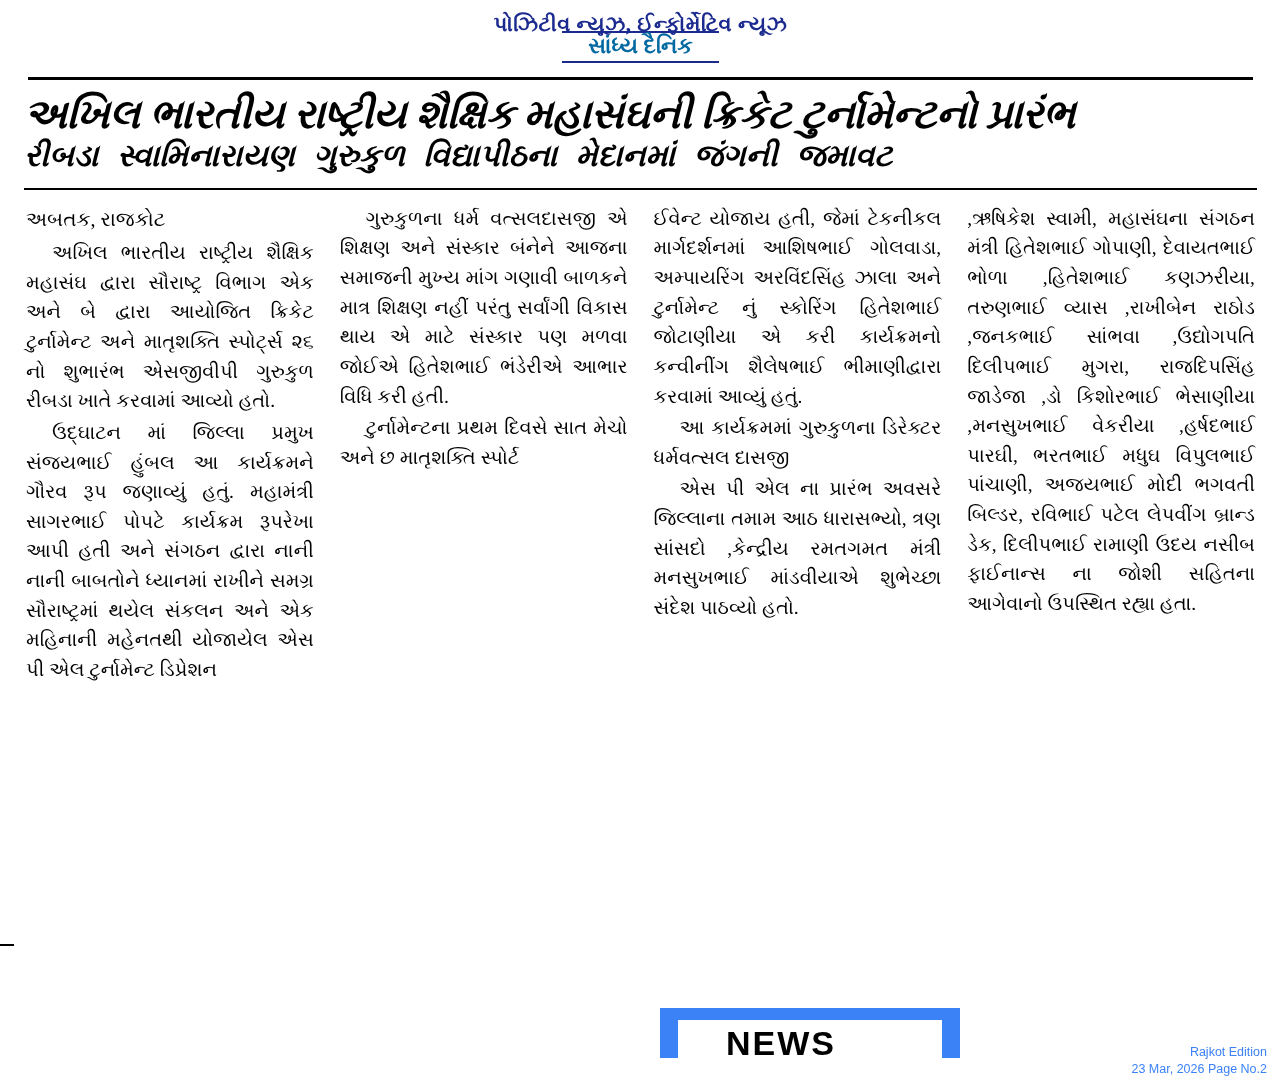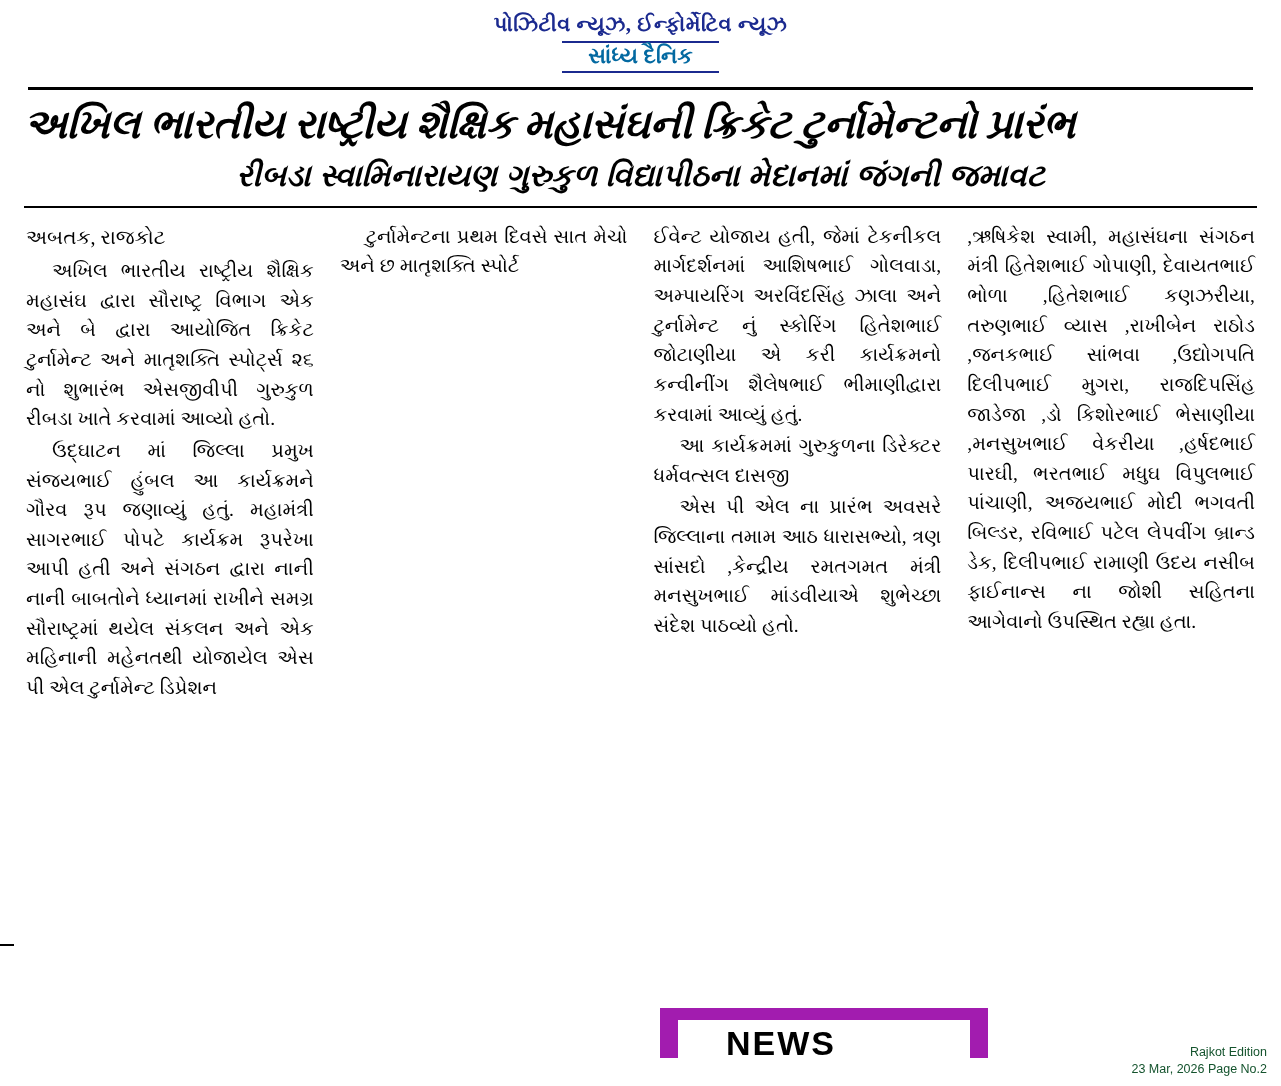--- a/index.html
+++ b/index.html
@@ -23,21 +23,21 @@
     padding-top: 14px;
     position: relative;
   }
   .masthead-tagline-top {
     font-family: "Liberation Serif", serif;
     font-weight: bold;
     font-size: 21px;
     color: #1b2a8f;
     letter-spacing: 0.5px;
     line-height: 1;
-    margin-bottom: 12px;
+    margin-bottom: 2px;
   }
   .masthead-logo-wrap {
     position: relative;
     display: inline-block;
   }
   .masthead-logo {
     font-family: "Liberation Serif", serif;
     font-weight: bold;
     font-size: 118px;
     color: #1b2a8f;
@@ -78,26 +78,25 @@
   .headline-main {
     font-family: "Liberation Serif", serif;
     font-weight: bold;
     font-size: 41px;
     line-height: 1.18;
     text-align: left;
     font-style: italic;
     letter-spacing: -0.5px;
   }
   .headline-sub {
-    font-family: Liberation Sans, sans-serif;
+    font-family: Liberation Mono, monospace;
     font-weight: bold;
     font-size: 31px;
     line-height: 1.2;
-    text-align: center;
-    margin-top: 8px;
+    text-align: left;
     font-style: italic;
   }
   .rule-under-head {
     border-top: 2px solid #000;
     margin: 12px 24px 0 24px;
   }
 
   
   .columns {
     display: flex;
@@ -123,23 +122,23 @@
     text-indent: 0 !important;
     margin-bottom: 4px !important;
   }
   .noindent { text-indent: 0 !important; }
 
   
   .bottom-banner {
     position: absolute;
     left: 660px;
     top: 1008px;
-    width: 328px;
+    width: 300px;
     height: 50px;
-    background: #a21caf;
+    background: #3b82f6;
     overflow: hidden;
   }
   .bottom-banner .inner-bar {
     position: absolute;
     left: 18px;
     top: 12px;
     right: 18px;
     bottom: 0;
     background: #ffffff;
   }
@@ -167,21 +166,21 @@
 
   
   .footer {
     position: absolute;
     right: 14px;
     bottom: 8px;
     text-align: right;
     font-family: "Liberation Sans", sans-serif;
     font-size: 12.5px;
     line-height: 1.35;
-    color: #14532d;
+    color: #3b82f6;
   }
 </style>
 </head>
 <body>
 
 <div class="masthead">
   <div class="masthead-tagline-top">પોઝિટીવ ન્યૂઝ, ઈન્ફોર્મેટિવ ન્યૂઝ</div>
   <div>
     <span class="masthead-sub">સાંધ્ય દૈનિક</span>
   </div>
@@ -197,20 +196,21 @@
 
 <div class="columns">
 
   <div class="col">
     <p class="byline">અબતક,  રાજકોટ</p>
     <p>અખિલ ભારતીય રાષ્ટ્રીય શૈક્ષિક મહાસંઘ દ્વારા સૌરાષ્ટ્ર વિભાગ એક અને બે દ્વારા આયોજિત ક્રિકેટ ટુર્નામેન્ટ અને માતૃશક્તિ સ્પોર્ટ્સ ૨૬ નો શુભારંભ એસજીવીપી ગુરુકુળ રીબડા ખાતે કરવામાં આવ્યો હતો.</p>
     <p>ઉદ્ઘાટન માં જિલ્લા પ્રમુખ સંજયભાઈ હુંબલ આ કાર્યક્રમને ગૌરવ રૂપ જણાવ્યું હતું. મહામંત્રી સાગરભાઈ પોપટે કાર્યક્રમ રૂપરેખા આપી હતી અને સંગઠન દ્વારા નાની નાની બાબતોને ધ્યાનમાં રાખીને સમગ્ર સૌરાષ્ટ્રમાં થયેલ સંકલન અને એક મહિનાની મહેનતથી યોજાયેલ એસ પી એલ ટુર્નામેન્ટ ડિપ્રેશન</p>
   </div>
 
   <div class="col">
+    <p>ગુરુકુળના ધર્મ વત્સલદાસજી એ શિક્ષણ અને સંસ્કાર બંનેને આજના સમાજની મુખ્ય માંગ ગણાવી બાળકને માત્ર શિક્ષણ નહીં પરંતુ સર્વાંગી વિકાસ થાય એ માટે સંસ્કાર પણ મળવા જોઈએ હિતેશભાઈ ભંડેરીએ આભાર વિધિ કરી હતી.</p>
     <p>ટુર્નામેન્ટના પ્રથમ દિવસે સાત મેચો અને છ માતૃશક્તિ સ્પોર્ટ</p>
   </div>
 
   <div class="col">
     <p class="noindent">ઈવેન્ટ યોજાય હતી, જેમાં ટેકનીકલ માર્ગદર્શનમાં આશિષભાઈ ગોલવાડા, અમ્પાયરિંગ અરવિંદસિંહ ઝાલા અને ટુર્નામેન્ટ નું સ્કોરિંગ હિતેશભાઈ જોટાણીયા એ કરી કાર્યક્રમનો કન્વીનીંગ શૈલેષભાઈ ભીમાણીદ્વારા કરવામાં આવ્યું હતું.</p>
     <p>આ કાર્યક્રમમાં ગુરુકુળના ડિરેક્ટર ધર્મવત્સલ દાસજી</p>
     <p>એસ પી એલ ના પ્રારંભ અવસરે જિલ્લાના તમામ આઠ ધારાસભ્યો, ત્રણ સાંસદો ,કેન્દ્રીય રમતગમત મંત્રી મનસુખભાઈ માંડવીયાએ શુભેચ્છા સંદેશ પાઠવ્યો હતો.</p>
   </div>
 
   <div class="col">

